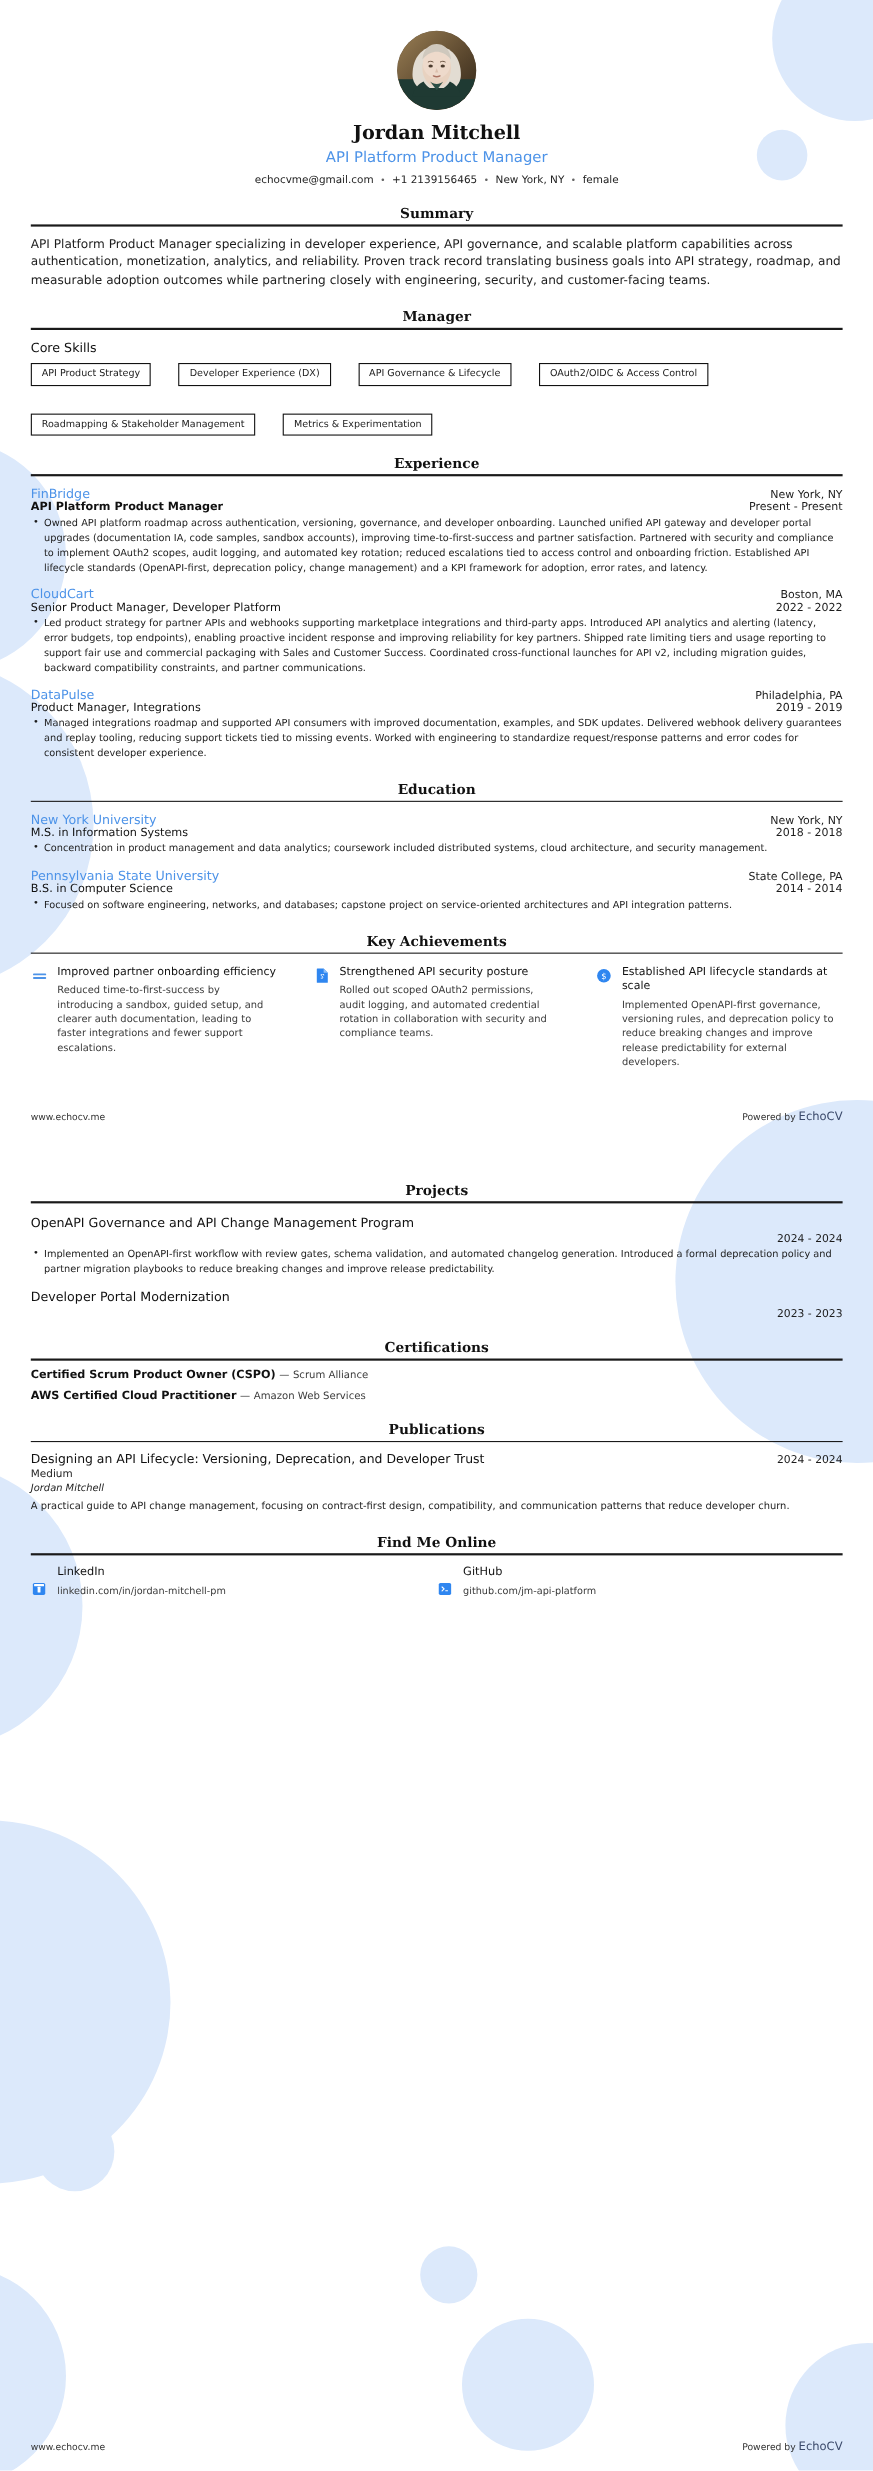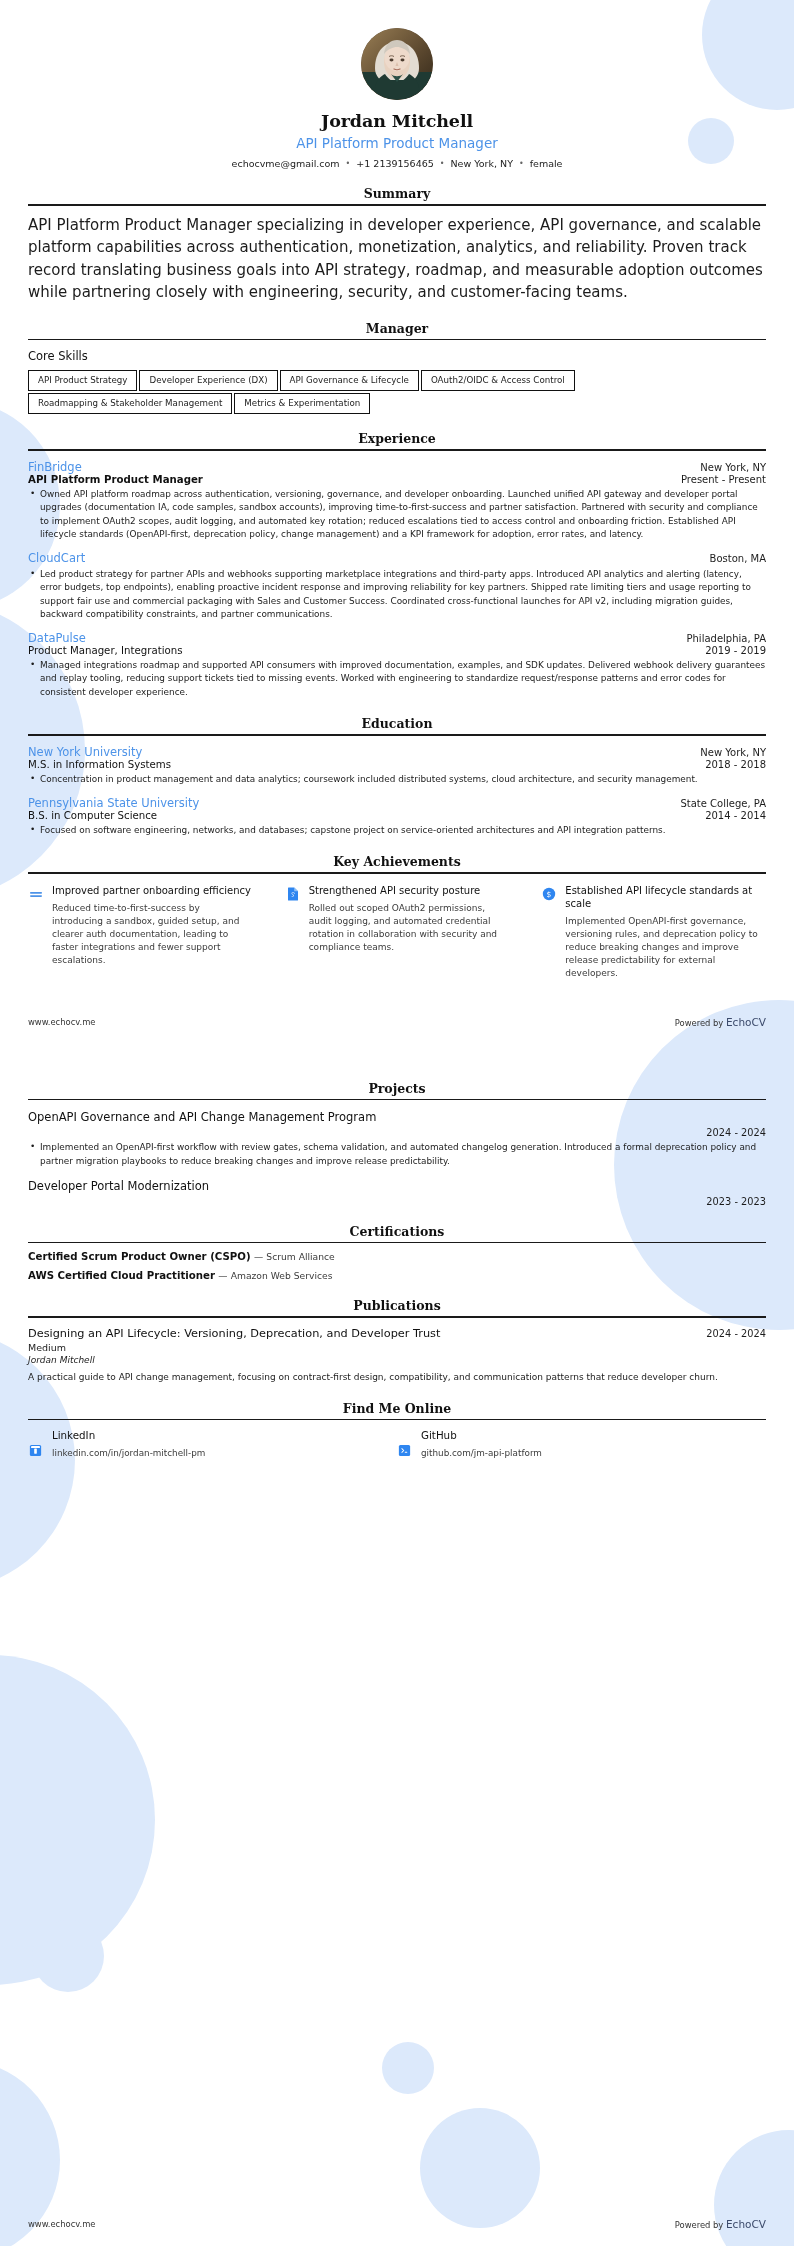--- a/index.html
+++ b/index.html
@@ -57,27 +57,27 @@
   .section { margin-top: 17px; }
   .section-title {
     font-family: "DejaVu Serif", serif;
     font-weight: bold; font-size: 12.5px; color: #111;
     text-align: center; padding-bottom: 3px;
   }
   .rule { height: 1.6px; background: #1a1a1a; width: 100%; }
 
   
   .summary {
-    font-size: 15px; line-height: 1.5; color: #1c1c1c;
+    font-size: 11px; line-height: 1.5; color: #1c1c1c;
     margin-top: 8px; text-align: left;
   }
 
   
   .skills-group-title { font-size: 11.5px; color: #111; margin-top: 9px; }
-  .chips { display: flex; flex-wrap: wrap; gap: 2px; margin-top: 7px; text-align: right; }
+  .chips { display: flex; flex-wrap: wrap; gap: 25px; margin-top: 7px; text-align: right; }
   .chip {
     border: 1px solid #111; padding: 4px 9px; font-size: 8.7px;
     color: #1c1c1c; background: #fff; line-height: 1.25;
   }
 
   
   .entry { margin-top: 9px; }
   .entry:first-child { margin-top: 8px; }
   .entry-row { display: flex; justify-content: space-between; align-items: baseline; }
   .org { font-size: 11.5px; color: #4d93e8; }
@@ -241,20 +241,24 @@
         <ul class="bullets">
           <li>Owned API platform roadmap across authentication, versioning, governance, and developer onboarding. Launched unified API gateway and developer portal upgrades (documentation IA, code samples, sandbox accounts), improving time-to-first-success and partner satisfaction. Partnered with security and compliance to implement OAuth2 scopes, audit logging, and automated key rotation; reduced escalations tied to access control and onboarding friction. Established API lifecycle standards (OpenAPI-first, deprecation policy, change management) and a KPI framework for adoption, error rates, and latency.</li>
         </ul>
       </div>
 
       <div class="entry">
         <div class="entry-row">
           <span class="org">CloudCart</span>
           <span class="loc">Boston, MA</span>
         </div>
+        <div class="entry-row">
+          <span class="role-reg">Senior Product Manager, Developer Platform</span>
+          <span class="dates">2022 - 2022</span>
+        </div>
         <ul class="bullets">
           <li>Led product strategy for partner APIs and webhooks supporting marketplace integrations and third-party apps. Introduced API analytics and alerting (latency, error budgets, top endpoints), enabling proactive incident response and improving reliability for key partners. Shipped rate limiting tiers and usage reporting to support fair use and commercial packaging with Sales and Customer Success. Coordinated cross-functional launches for API v2, including migration guides, backward compatibility constraints, and partner communications.</li>
         </ul>
       </div>
 
       <div class="entry">
         <div class="entry-row">
           <span class="org">DataPulse</span>
           <span class="loc">Philadelphia, PA</span>
         </div>

